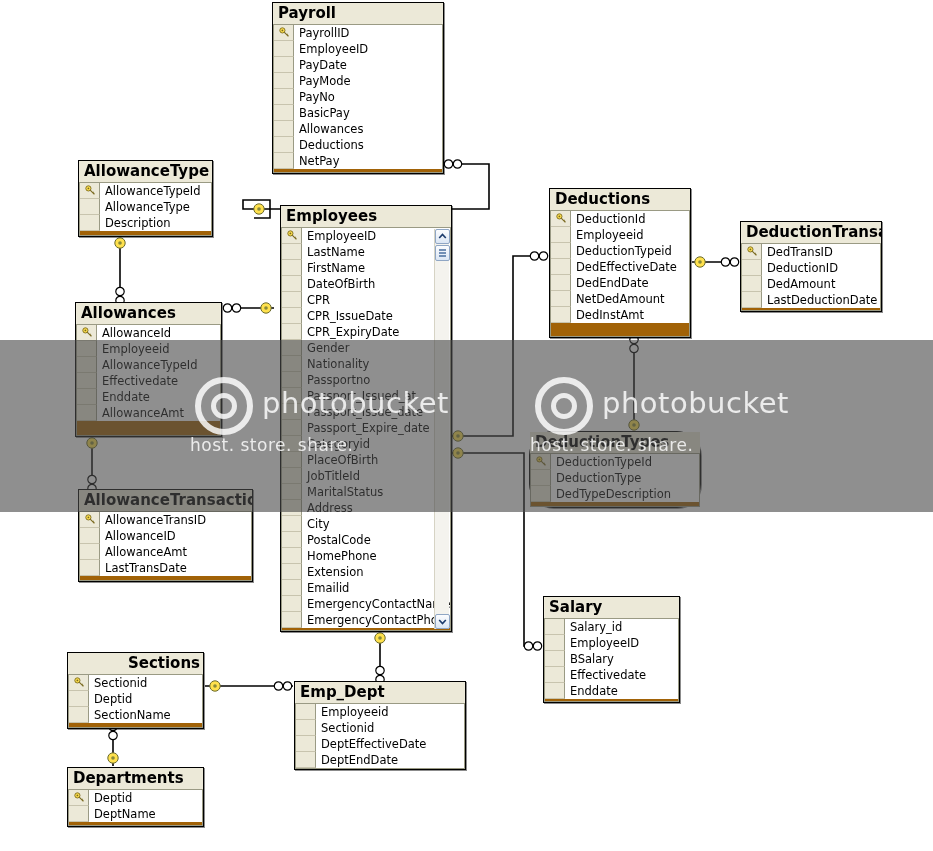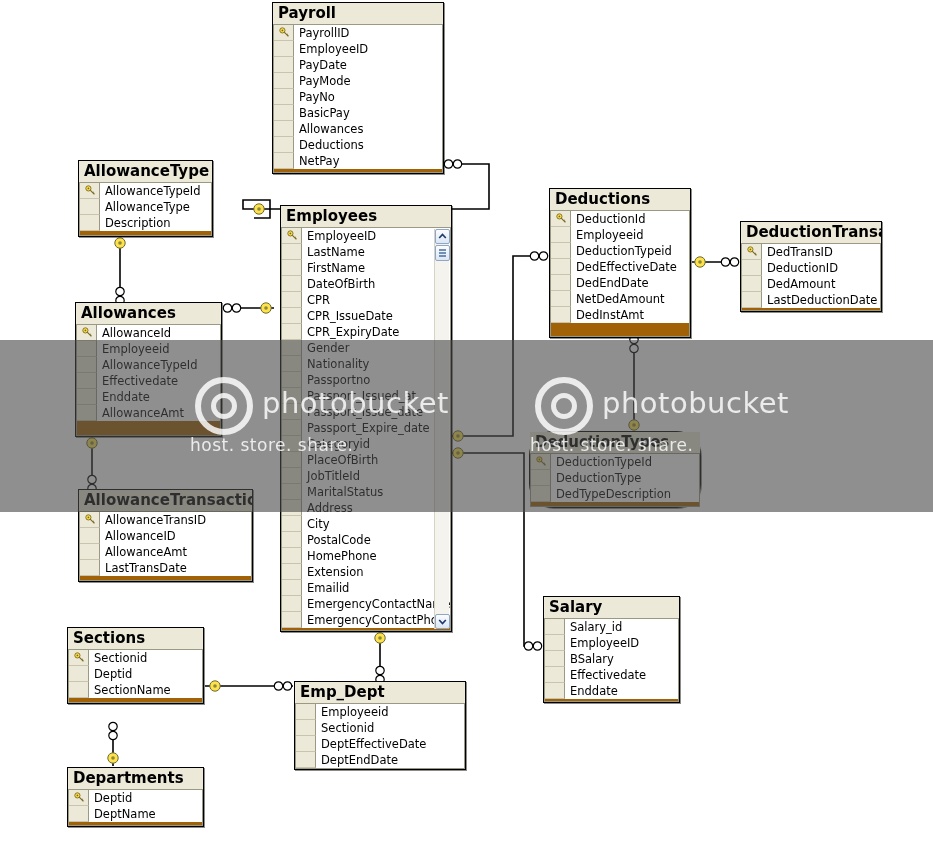--- a/index.html
+++ b/index.html
@@ -603,21 +603,21 @@
           <div class="row">
             <div class="gut"></div>
             <div class="fld">Effectivedate</div>
           </div>
           <div class="row">
             <div class="gut"></div>
             <div class="fld">Enddate</div>
           </div>
         </div>
       </div>
-      <div class="tbl" style="left: 67px; top: 627px; width: 137px; height: 77px;">
+      <div class="tbl" style="left: 67px; top: 652px; width: 137px; height: 77px; text-align: right;">
         <div class="hdr">Sections</div>
         <div class="rows" style="height: 53px;">
           <div class="row">
             <div class="gut">
               <svg class="keyicon" viewBox="0 0 11 11" xmlns="http://www.w3.org/2000/svg">
                 <circle cx="3.4" cy="3.4" r="2.6" fill="#ffe14d" stroke="#7a6a20" stroke-width="0.9"></circle>
                 <circle cx="3.4" cy="3.4" r="0.9" fill="#7a6a20"></circle>
                 <path d="M5.2 5.2 L9.4 9.4 M7.4 8.2 L8.6 7.0 M8.4 9.2 L9.4 8.2" stroke="#7a6a20" stroke-width="1.1" fill="none"></path>
               </svg>
             </div>

